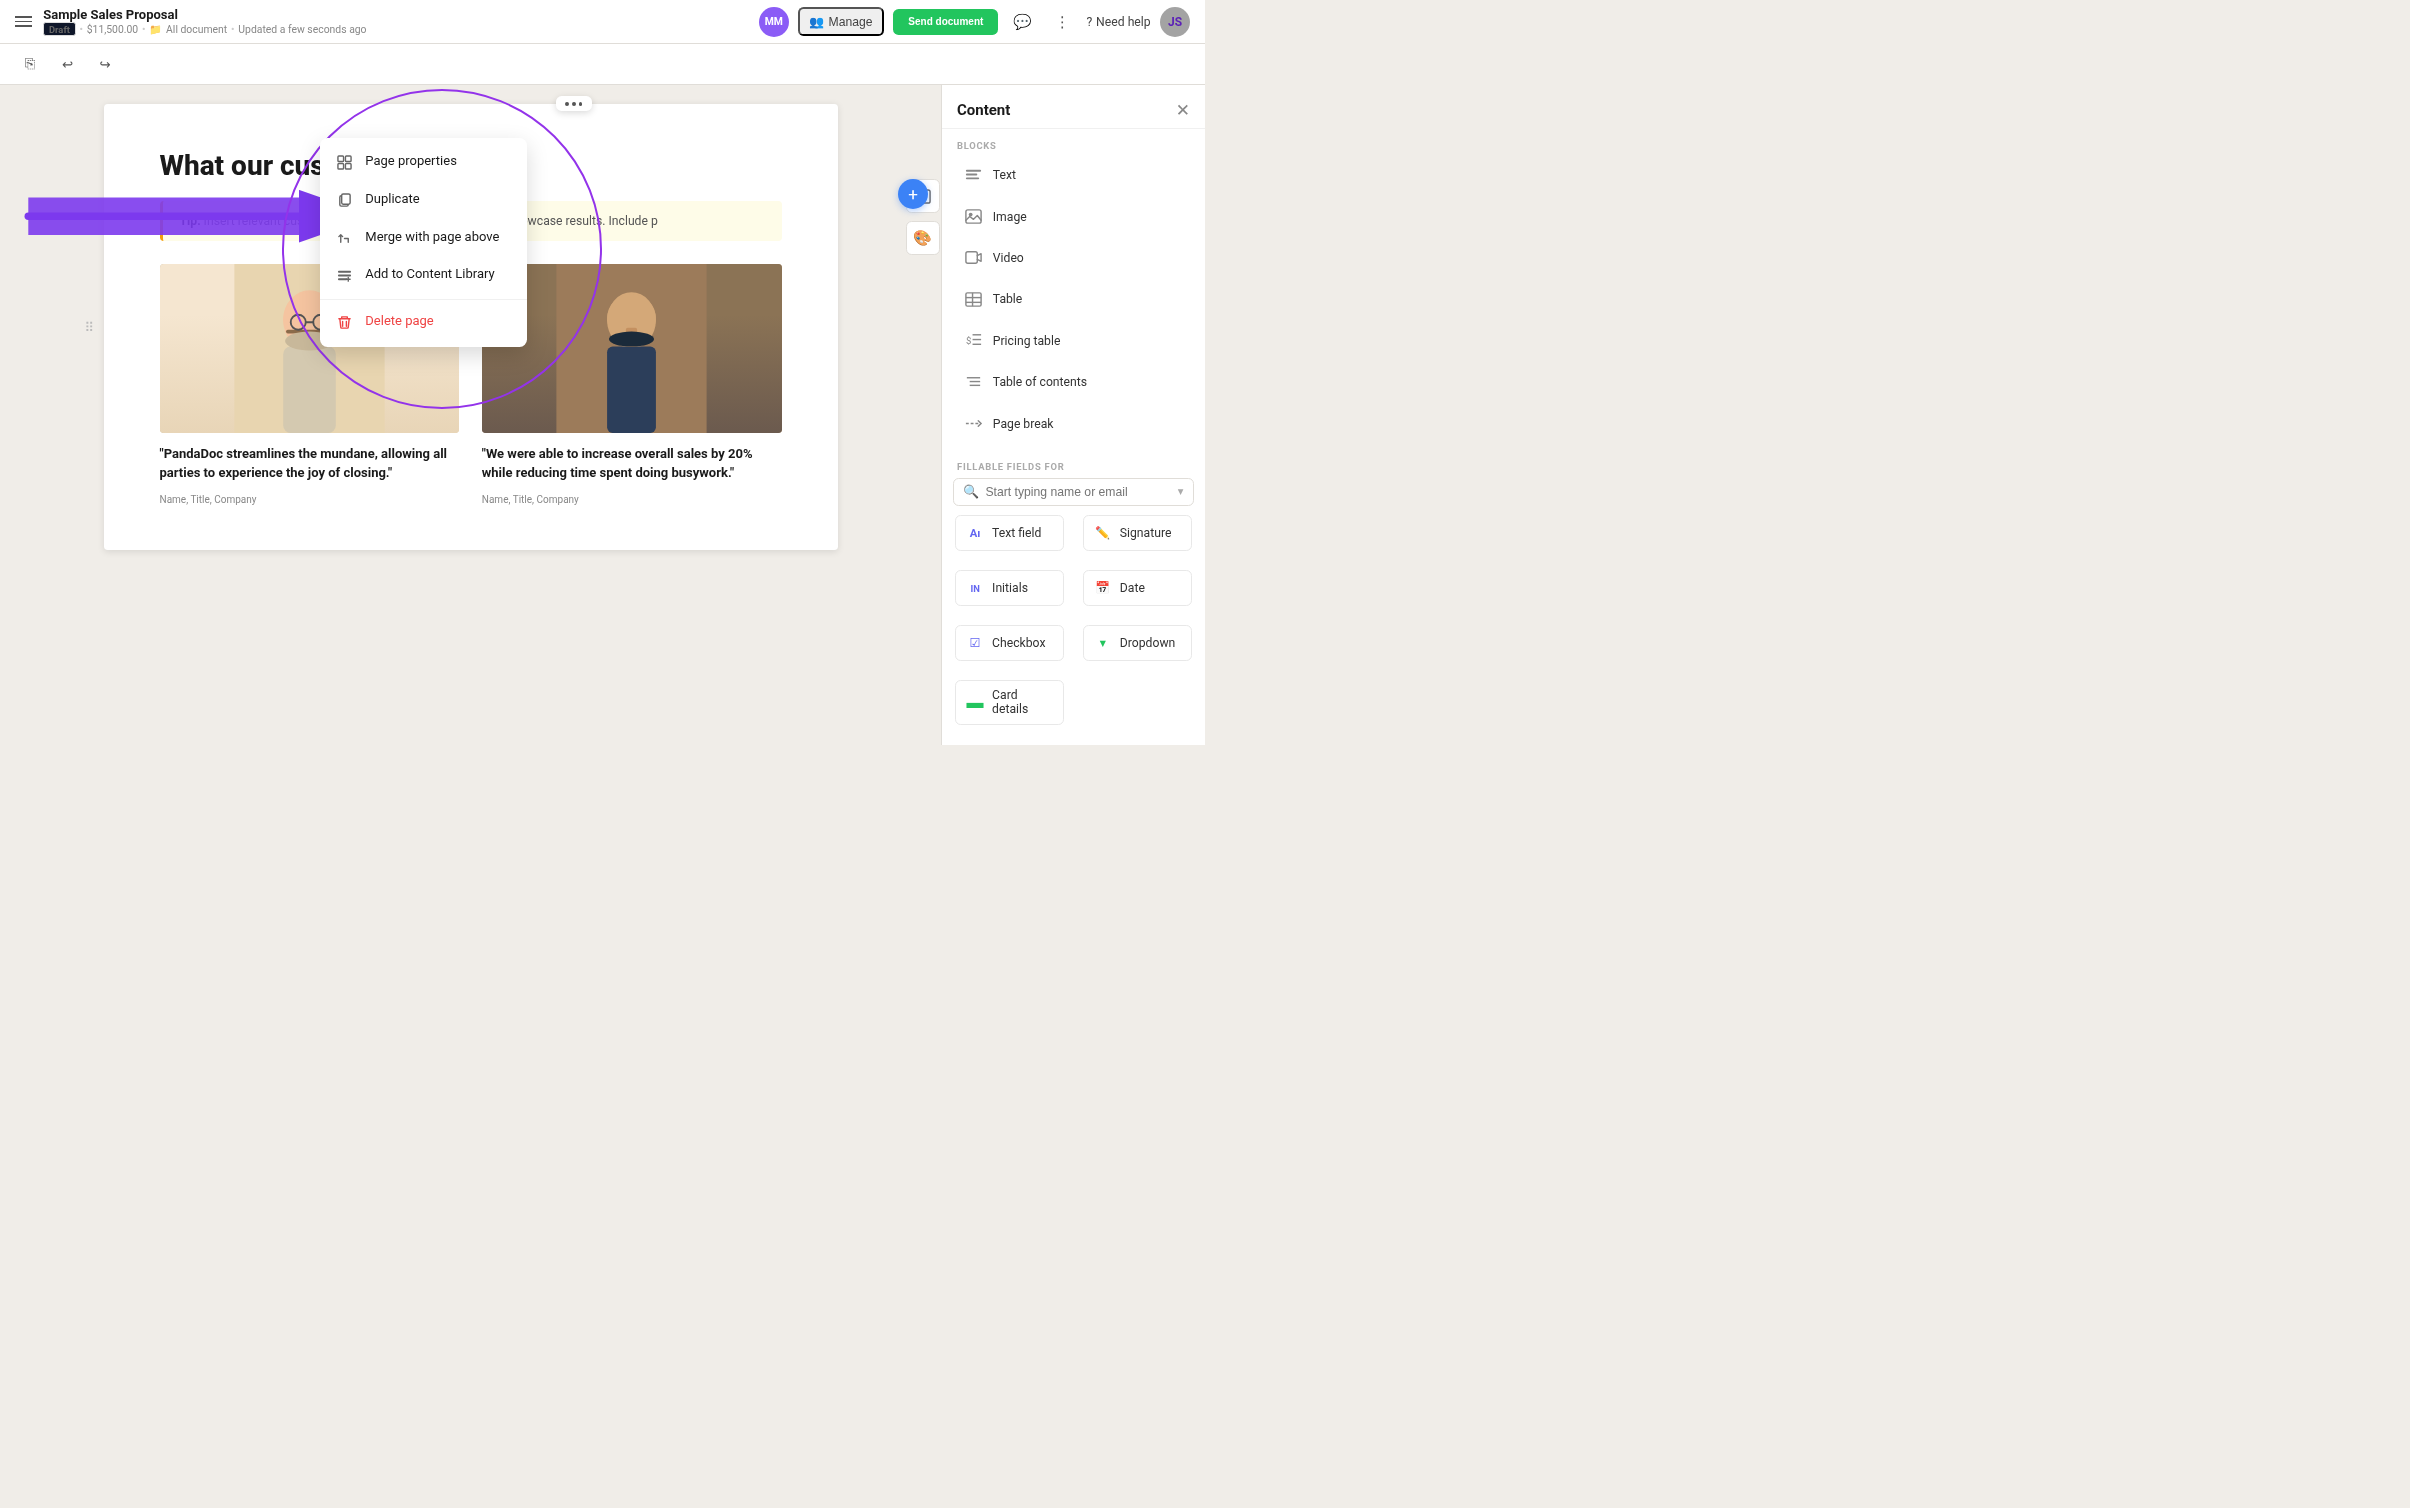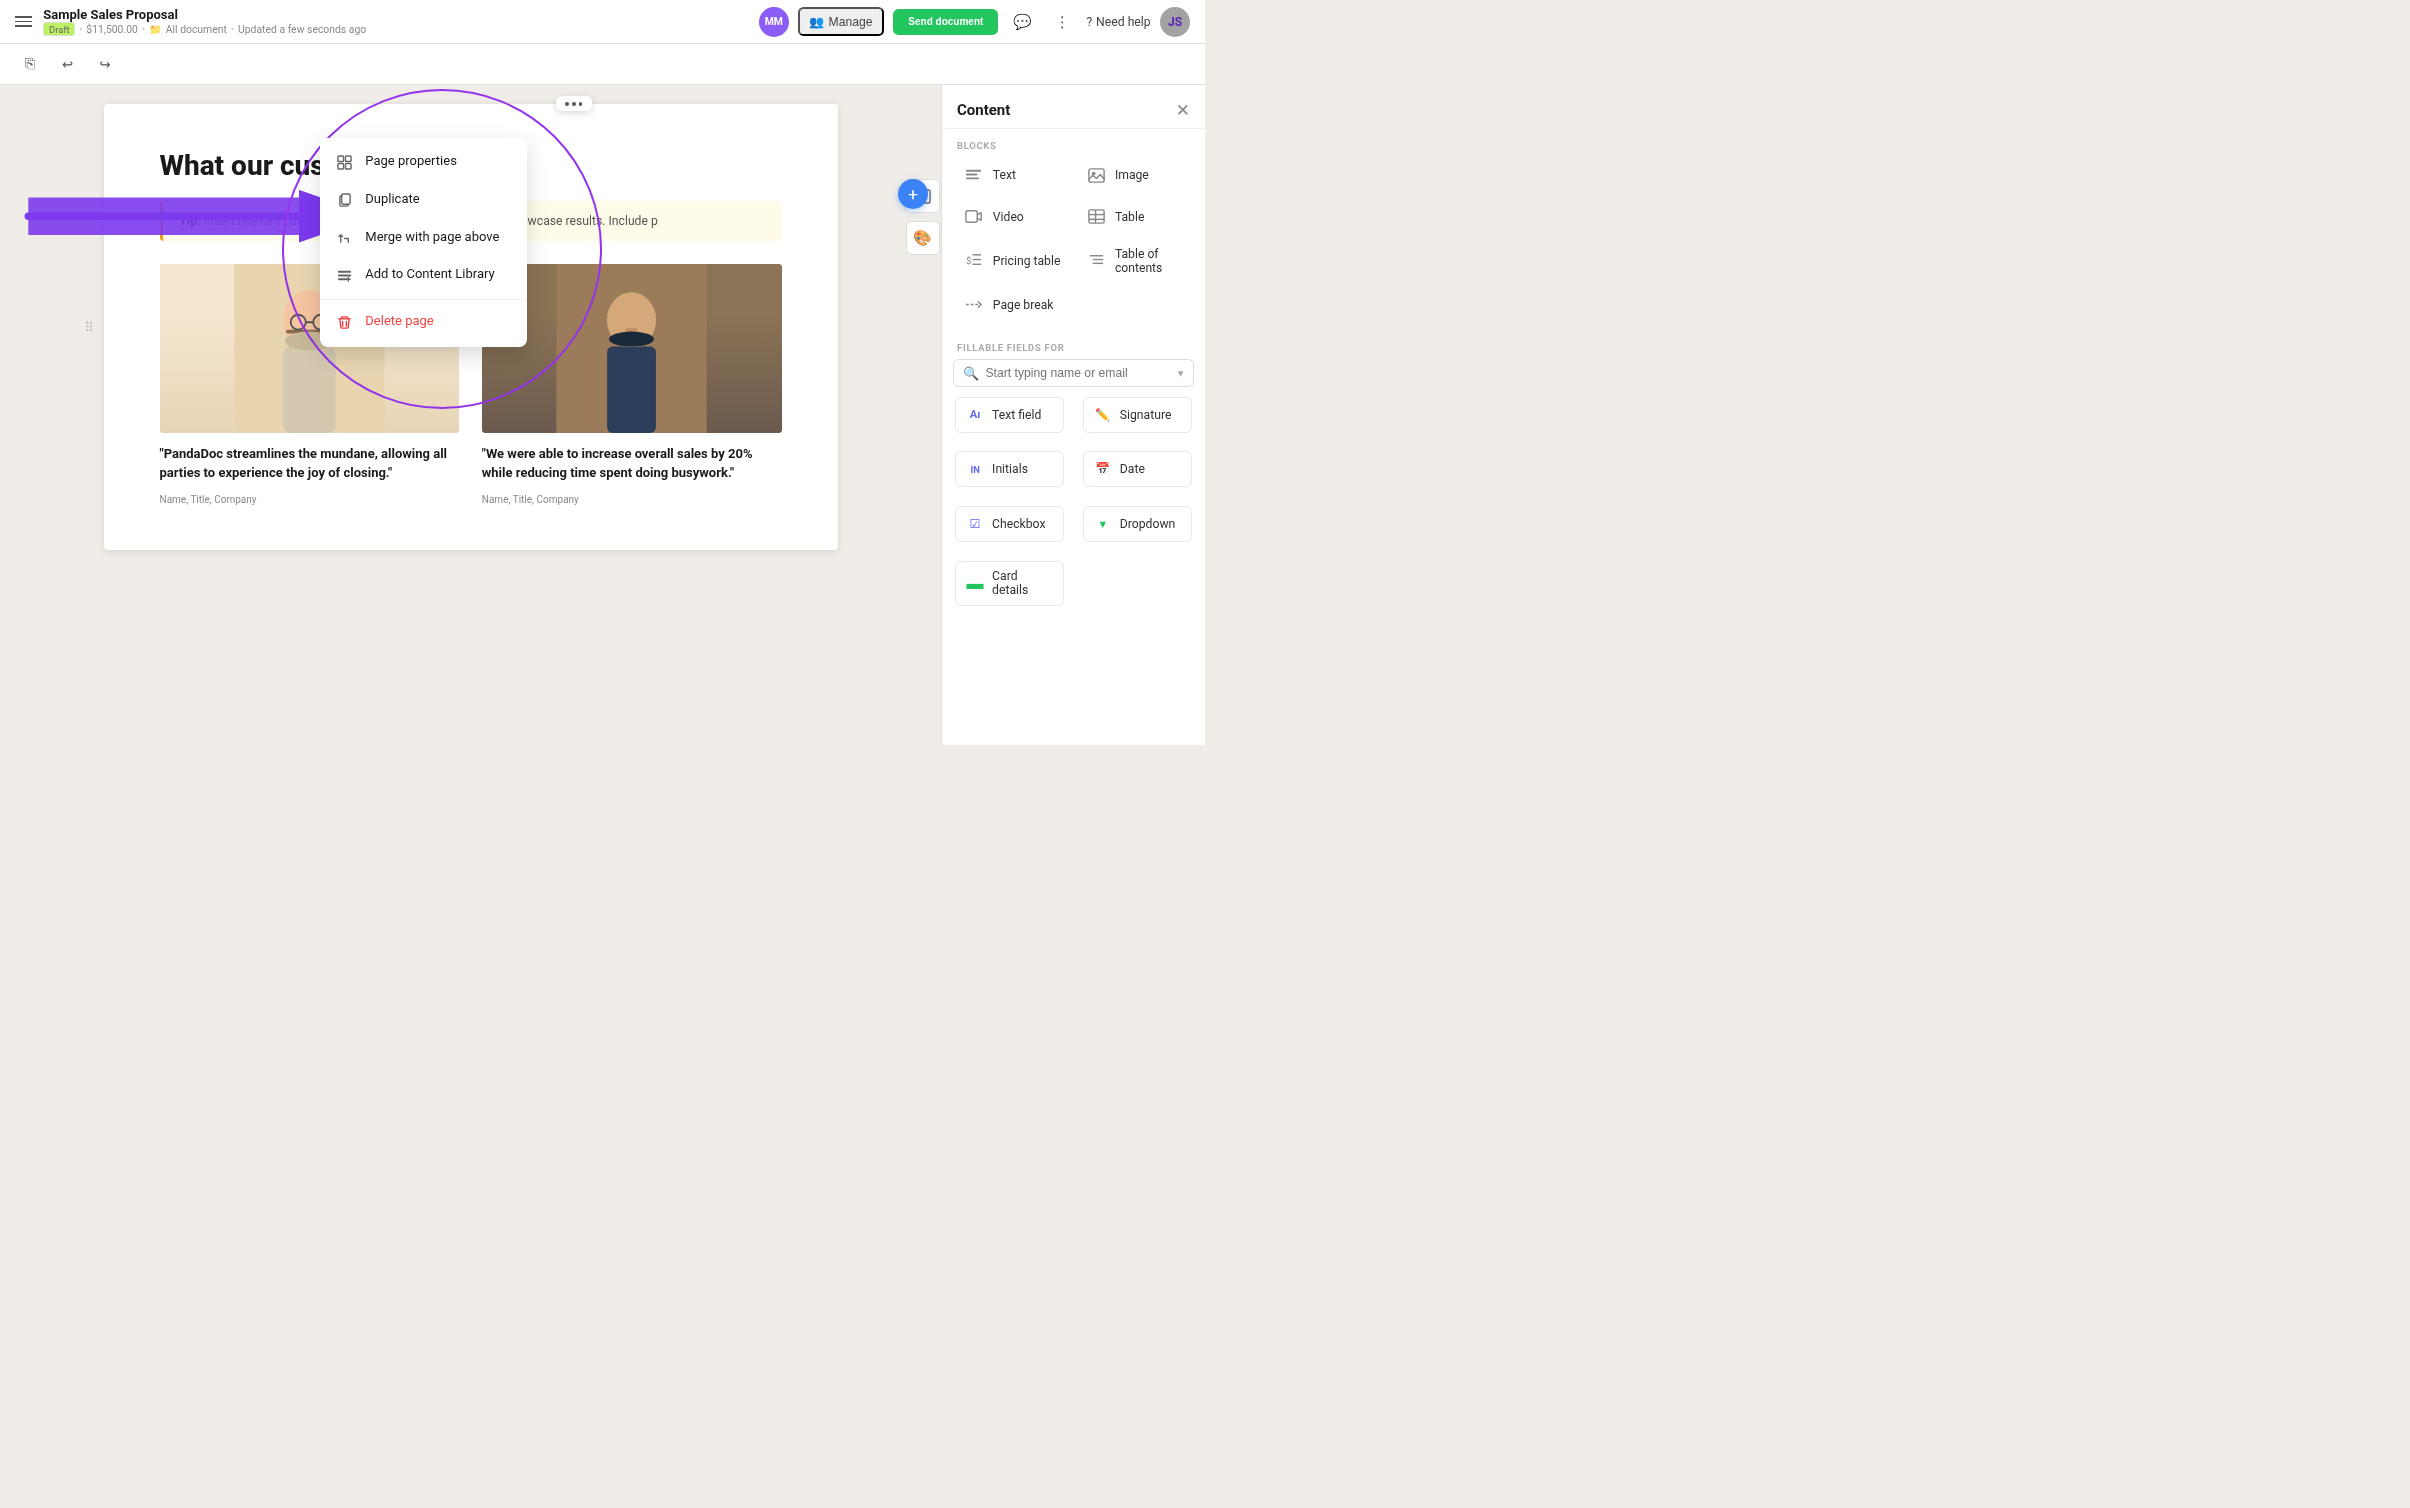--- a/index.html
+++ b/index.html
@@ -16,21 +16,21 @@
       position: relative;
       z-index: 10;
     }
     .topbar-left { display: flex; align-items: center; gap: 11.3px; flex: 1; }
     .menu-icon { cursor: pointer; display: flex; flex-direction: column; gap: 2.8px; }
     .menu-icon span { width: 17px; height: 1.9px; background: #555; display: block; }
     .doc-info { display: flex; flex-direction: column; }
     .doc-title { font-weight: 700; font-size: 13px; color: #1a1a1a; }
     .doc-meta { font-size: 10.4px; color: #888; display: flex; align-items: center; gap: 3.8px; }
     .doc-meta .dot { color: #ccc; }
-    .draft-badge { background: #bef264; border: 0.9px solid #ddd; border-radius: 2.8px; padding: 0.9px 4.7px; font-size: 9.4px; color: #666; }
+    .draft-badge { background: #0f172a; border: 0.9px solid #ddd; border-radius: 2.8px; padding: 0.9px 4.7px; font-size: 9.4px; color: #666; font-weight: bold; }
     .topbar-right { display: flex; align-items: center; gap: 9.4px; }
     .avatar-group { display: flex; align-items: flex-start; gap: 5.6px; }
     .avatar-mm { width: 30px; height: 30px; border-radius: 50%; background: #8b5cf6; display: flex; align-items: center; justify-content: center; color: #fff; font-size: 10.4px; font-weight: 700; }
     .manage-btn { display: flex; align-items: center; gap: 3.8px; font-size: 12.2px; color: #444; cursor: pointer; padding: 5.6px 9.4px; border-radius: 5.6px; }
     .send-btn { background: #22c55e; color: #fff; border: none; border-radius: 5.6px; padding: 7.5px 15px; font-size: 10px; font-weight: 600; cursor: pointer; }
     .icon-btn { width: 30px; height: 30px; display: flex; align-items: center; justify-content: center; cursor: pointer; border-radius: 5.6px; color: #555; }
     .need-help { display: flex; align-items: center; gap: 3.8px; font-size: 12.2px; color: #444; cursor: pointer; }
     .user-avatar { width: 30px; height: 30px; border-radius: 50%; background: #a3a3a3; display: flex; align-items: center; justify-content: center; font-size: 12px; color: #5b21b6; font-weight: 700; }
 
     
@@ -237,21 +237,21 @@
       font-size: 9.4px;
       font-weight: 700;
       color: #aaa;
       letter-spacing: 0.08em;
       padding: 11.3px 15px 5.6px;
       text-transform: uppercase;
     }
 
     .blocks-grid {
       display: grid;
-      grid-template-columns: 1fr 1fr;
+      grid-template-columns: 1fr;
       gap: 3.8px;
       padding: 0 11.3px 7.5px;
     }
     .block-item {
       display: flex;
       align-items: center;
       gap: 7.5px;
       padding: 7.5px 9.4px;
       border-radius: 5.6px;
       cursor: pointer;

